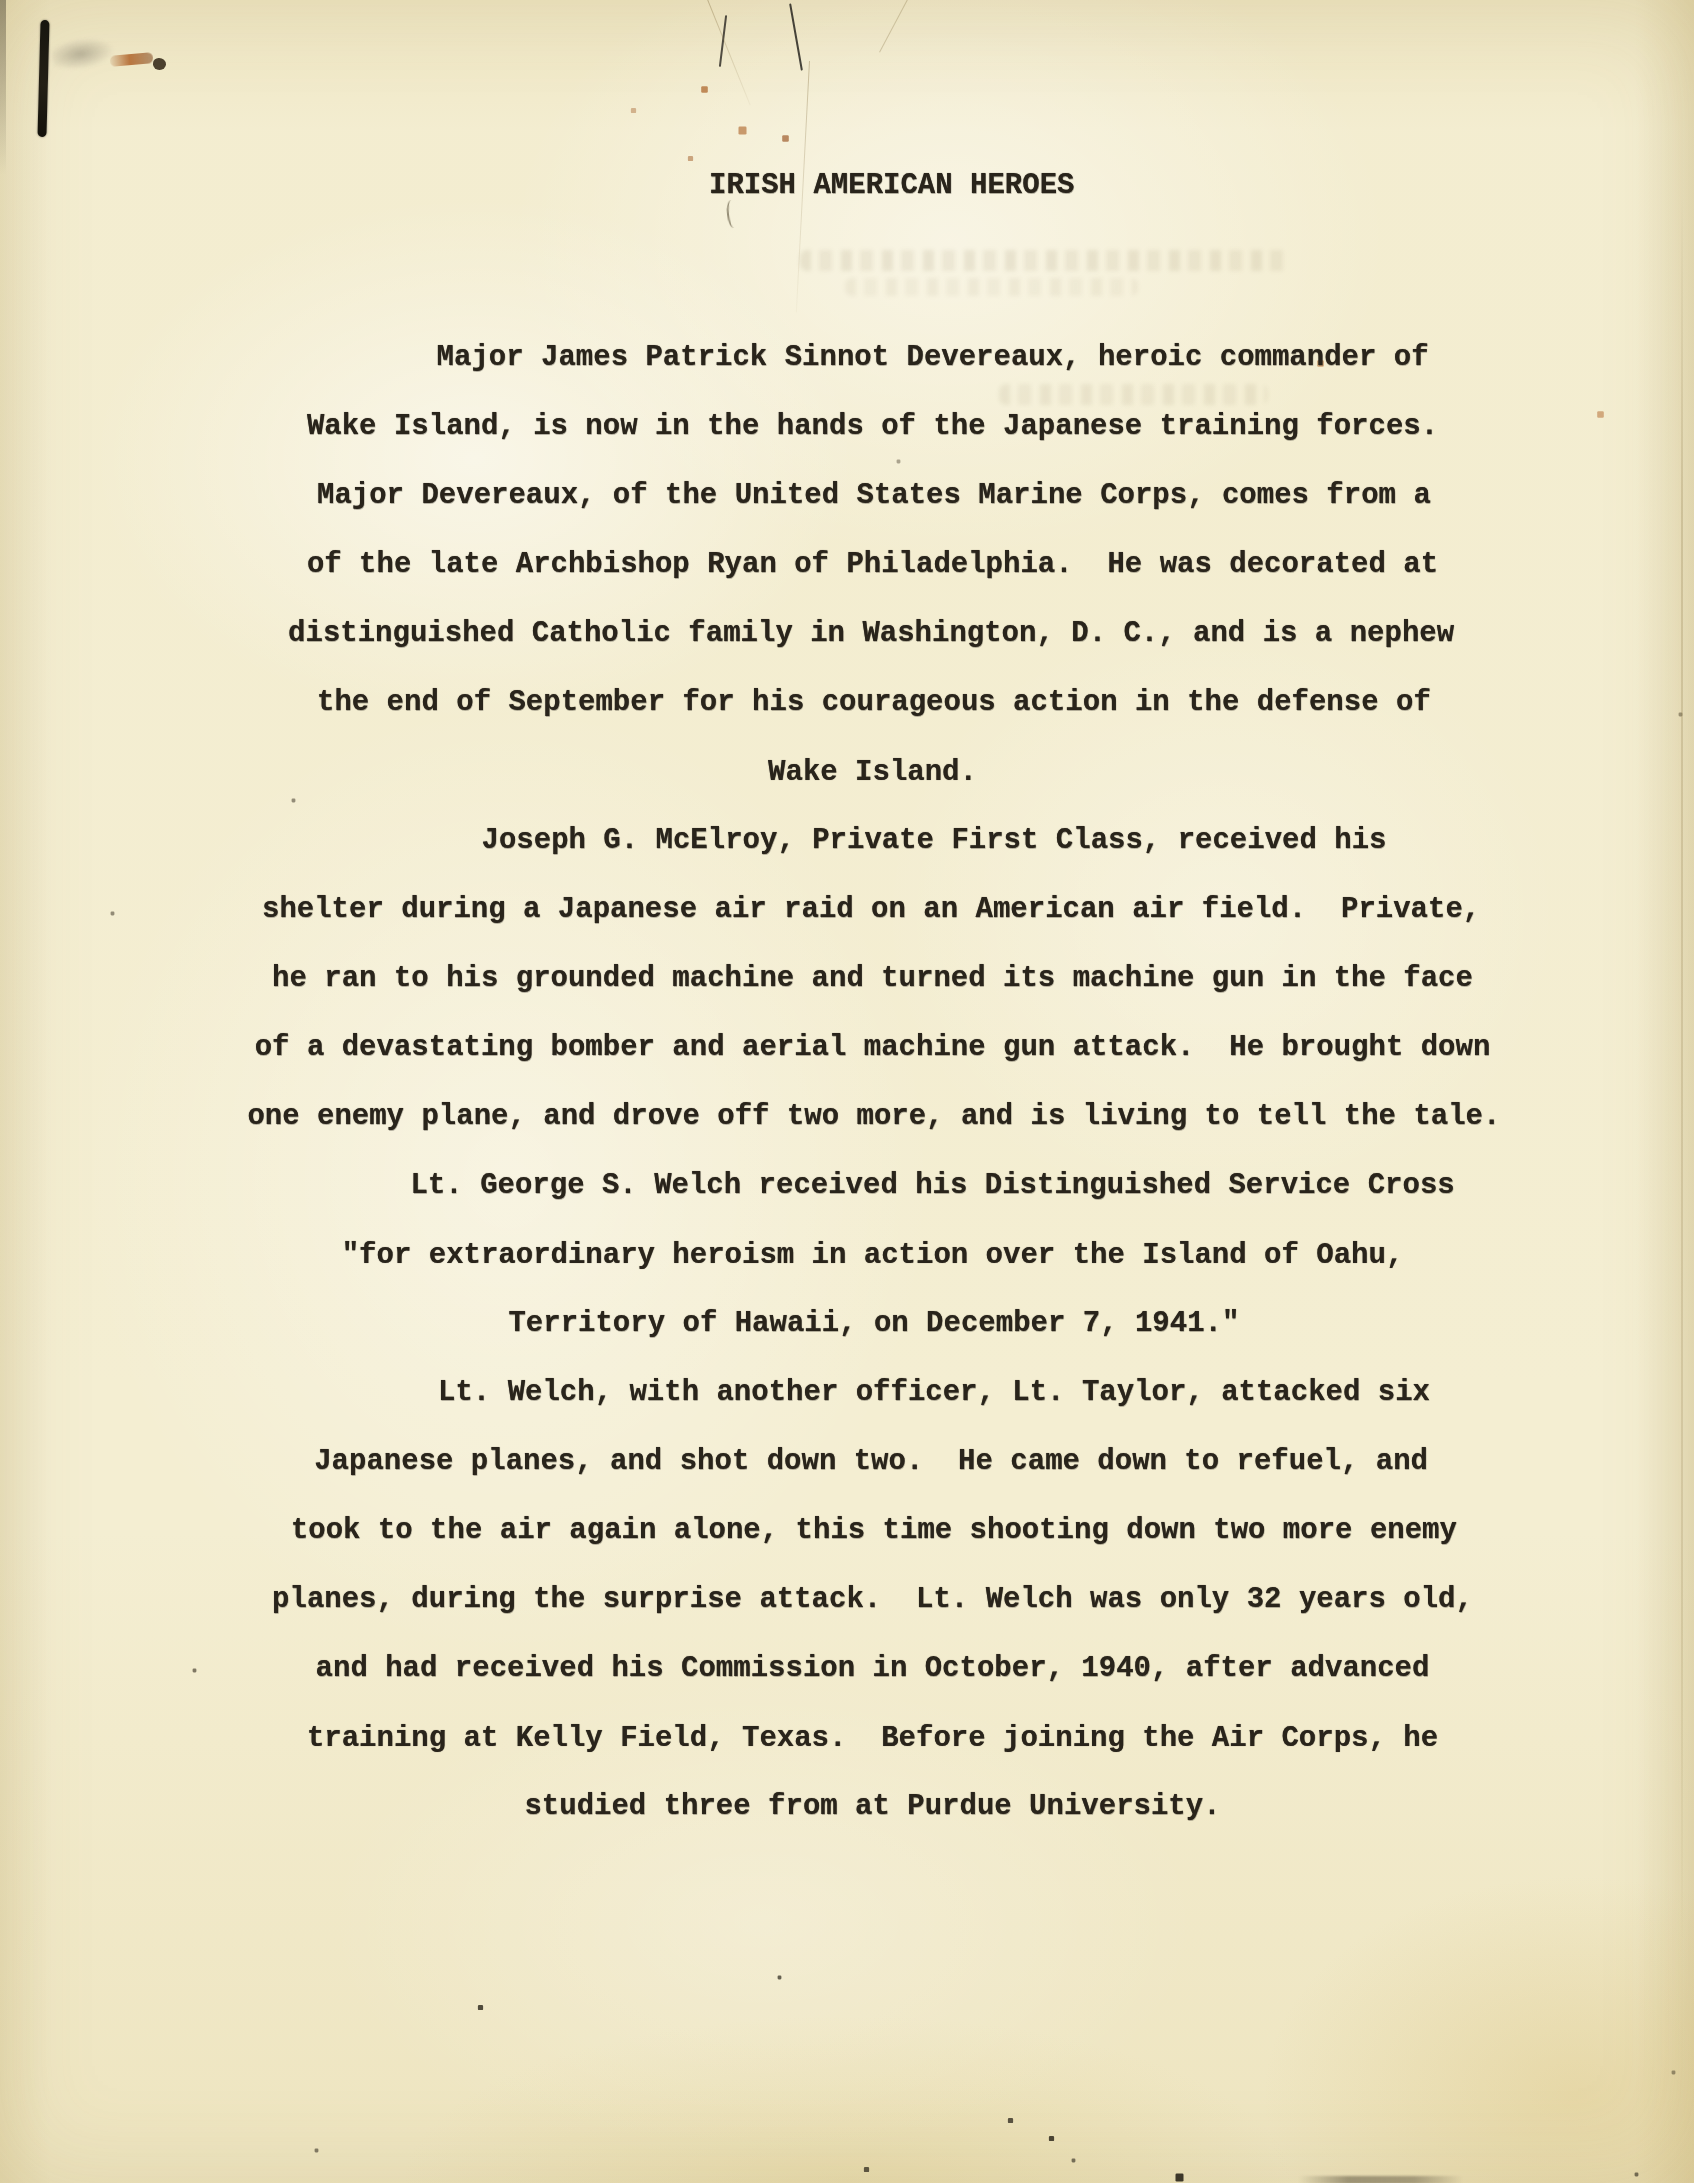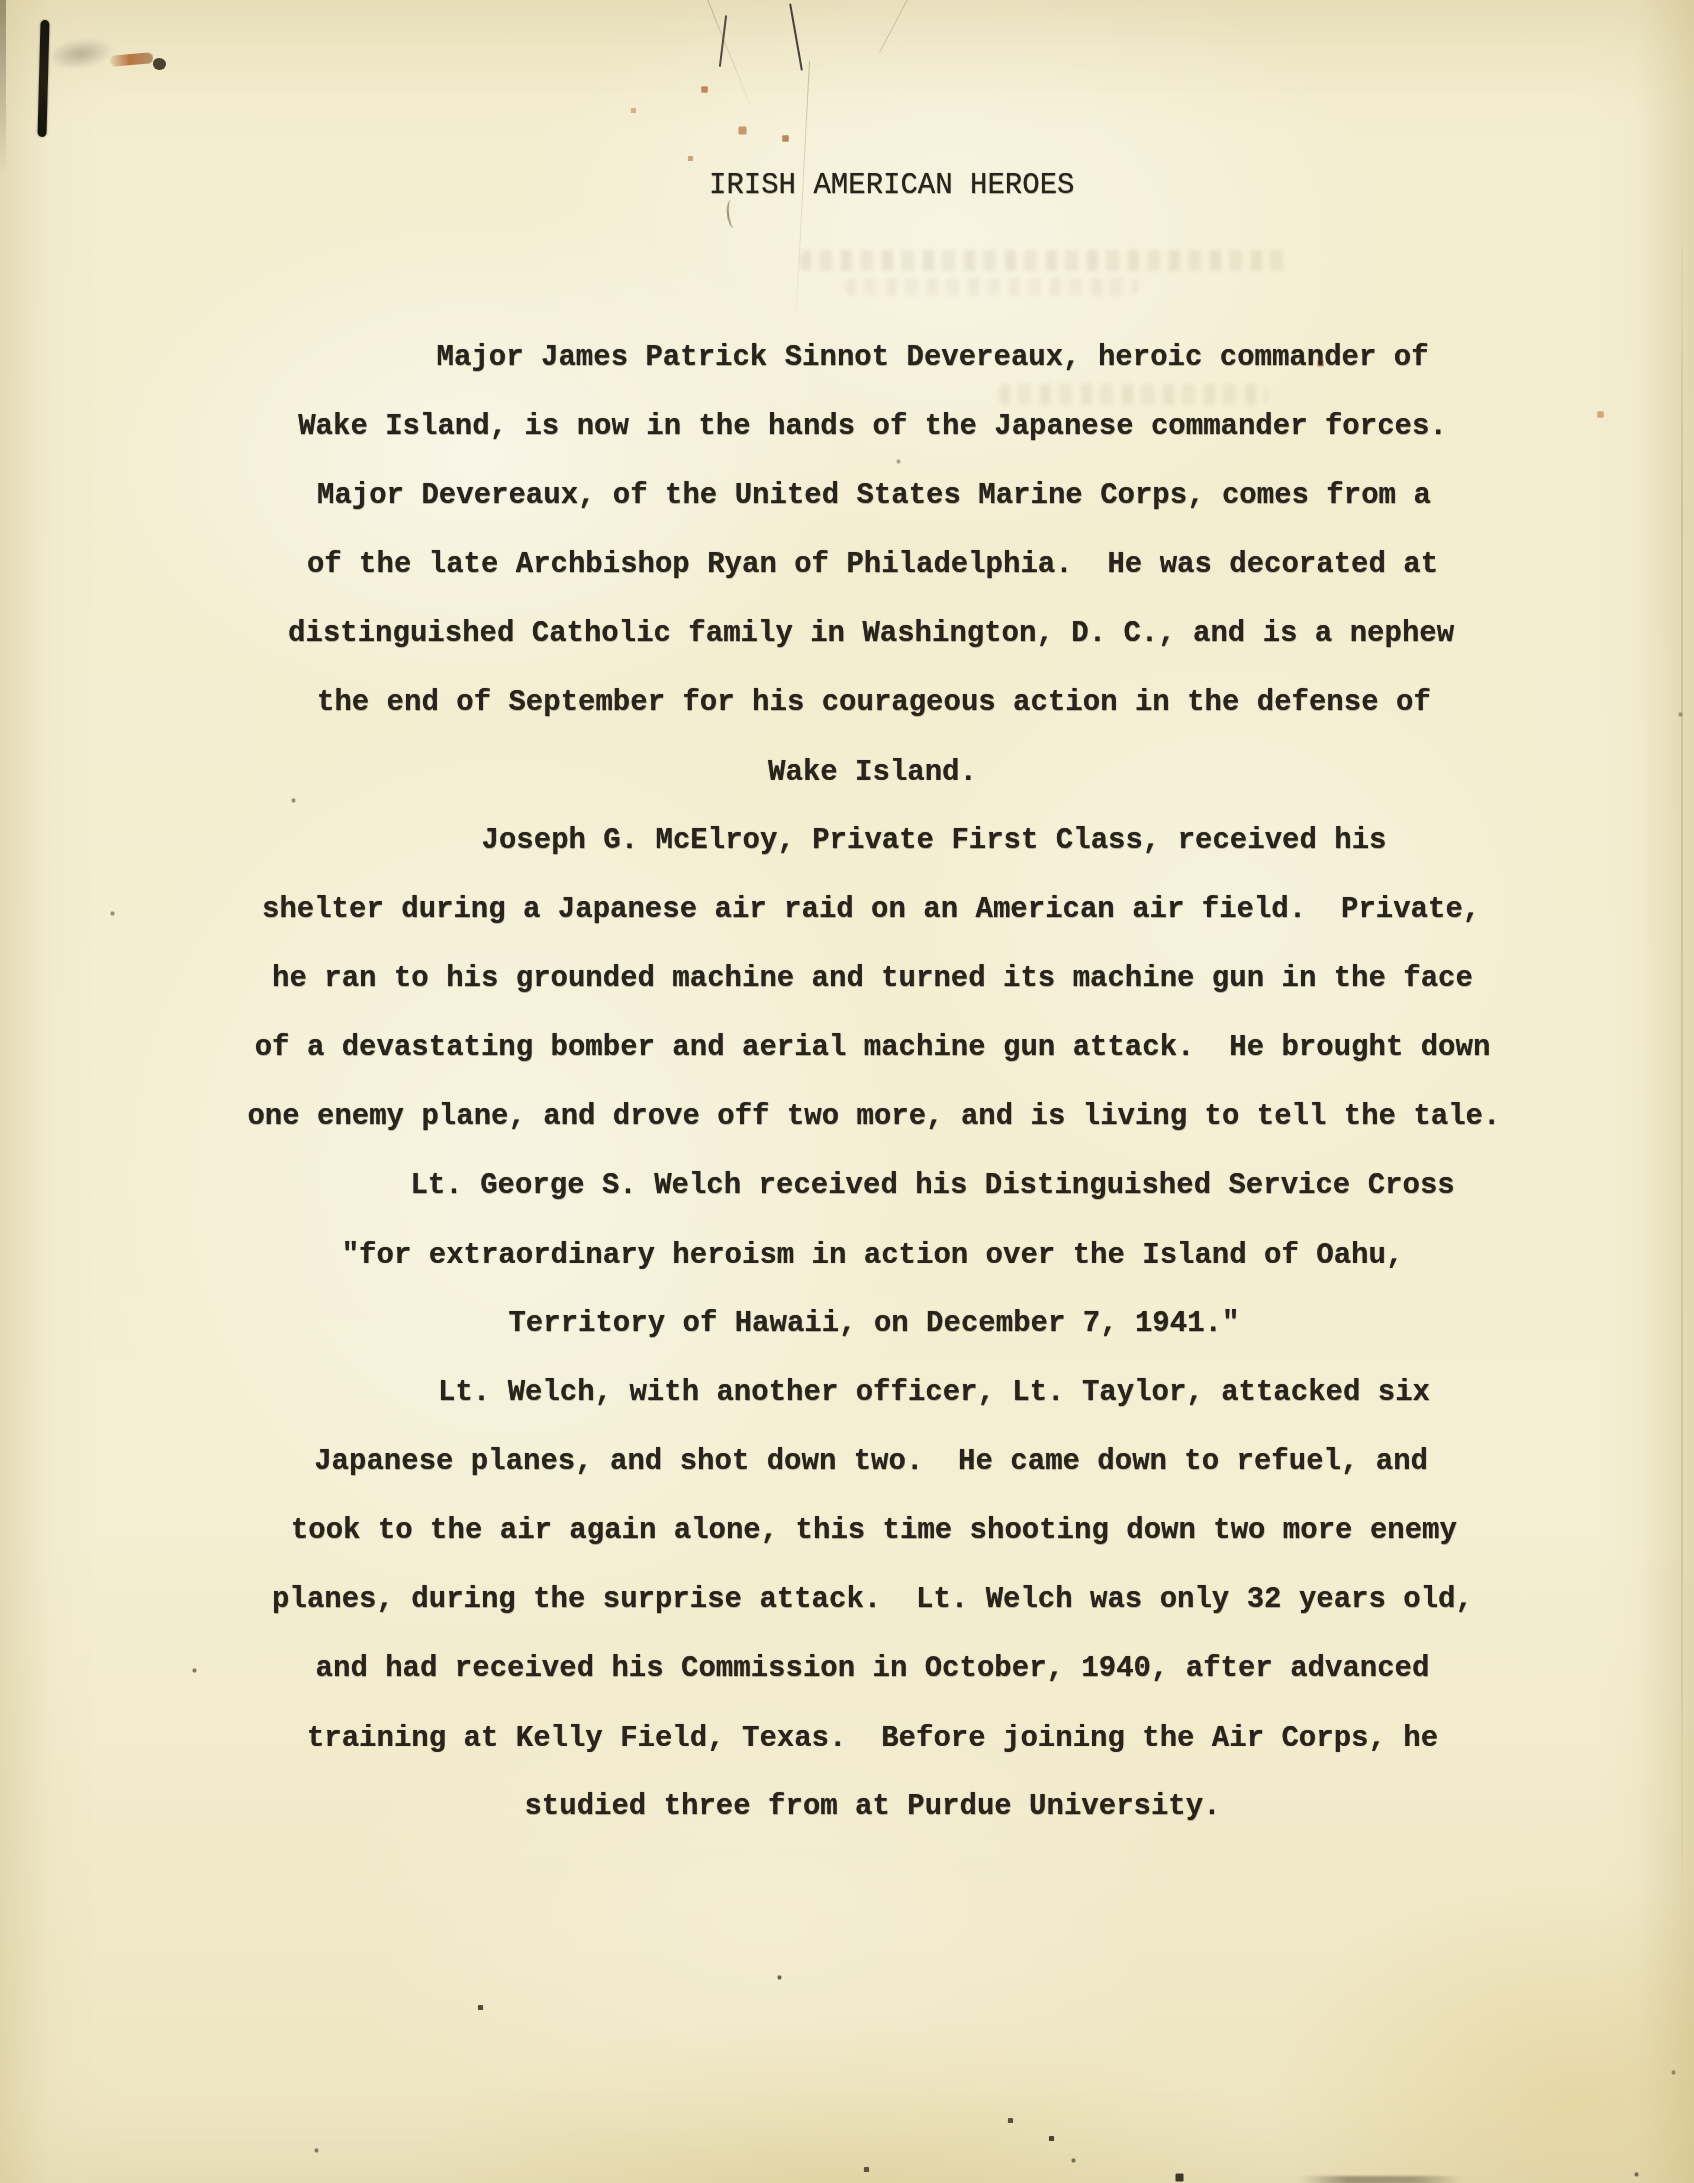--- a/index.html
+++ b/index.html
@@ -28,21 +28,21 @@
     box-shadow: inset 0 0 98px rgba(150,125,60,0.16);
   }
 
   
   .doc-title {
     position: absolute;
     left: 709px;
     top: 165px;
     font-size: 29px;
     line-height: 42px;
-    font-weight: normal;
+    font-weight: bold;
     color: var(--ink);
     letter-spacing: 0px;
     white-space: pre;
     text-shadow: 0 0 0.9px rgba(41,36,27,0.70), 0.4px 0.6px 0.4px rgba(41,36,27,0.30);
     filter: blur(0.2px);
   }
   .doc-body {
     position: absolute;
     left: 246px;
     top: 323px;
@@ -212,21 +212,21 @@
   <div class="artifact rust-dots"></div>
   <div class="artifact ink-specks"></div>
   <div class="artifact edge-left-top"></div>
   <div class="artifact edge-right-line"></div>
   <div class="artifact bottom-edge-smudge"></div>
 
   <h1 class="doc-title">IRISH AMERICAN HEROES</h1>
 
   <div class="doc-body">
     <div class="line indent">Major James Patrick Sinnot Devereaux, heroic commander of</div>
-    <div class="line">Wake Island, is now in the hands of the Japanese commander forces.</div>
+    <div class="line">Wake Island, is now in the hands of the Japanese training forces.</div>
     <div class="line">Major Devereaux, of the United States Marine Corps, comes from a</div>
     <div class="line">of the late Archbishop Ryan of Philadelphia.  He was decorated at</div>
     <div class="line">distinguished Catholic family in Washington, D. C., and is a nephew</div>
     <div class="line">the end of September for his courageous action in the defense of</div>
     <div class="line">Wake Island.</div>
     <div class="line indent">Joseph G. McElroy, Private First Class, received his</div>
     <div class="line">shelter during a Japanese air raid on an American air field.  Private,</div>
     <div class="line">he ran to his grounded machine and turned its machine gun in the face</div>
     <div class="line">of a devastating bomber and aerial machine gun attack.  He brought down</div>
     <div class="line">one enemy plane, and drove off two more, and is living to tell the tale.</div>

